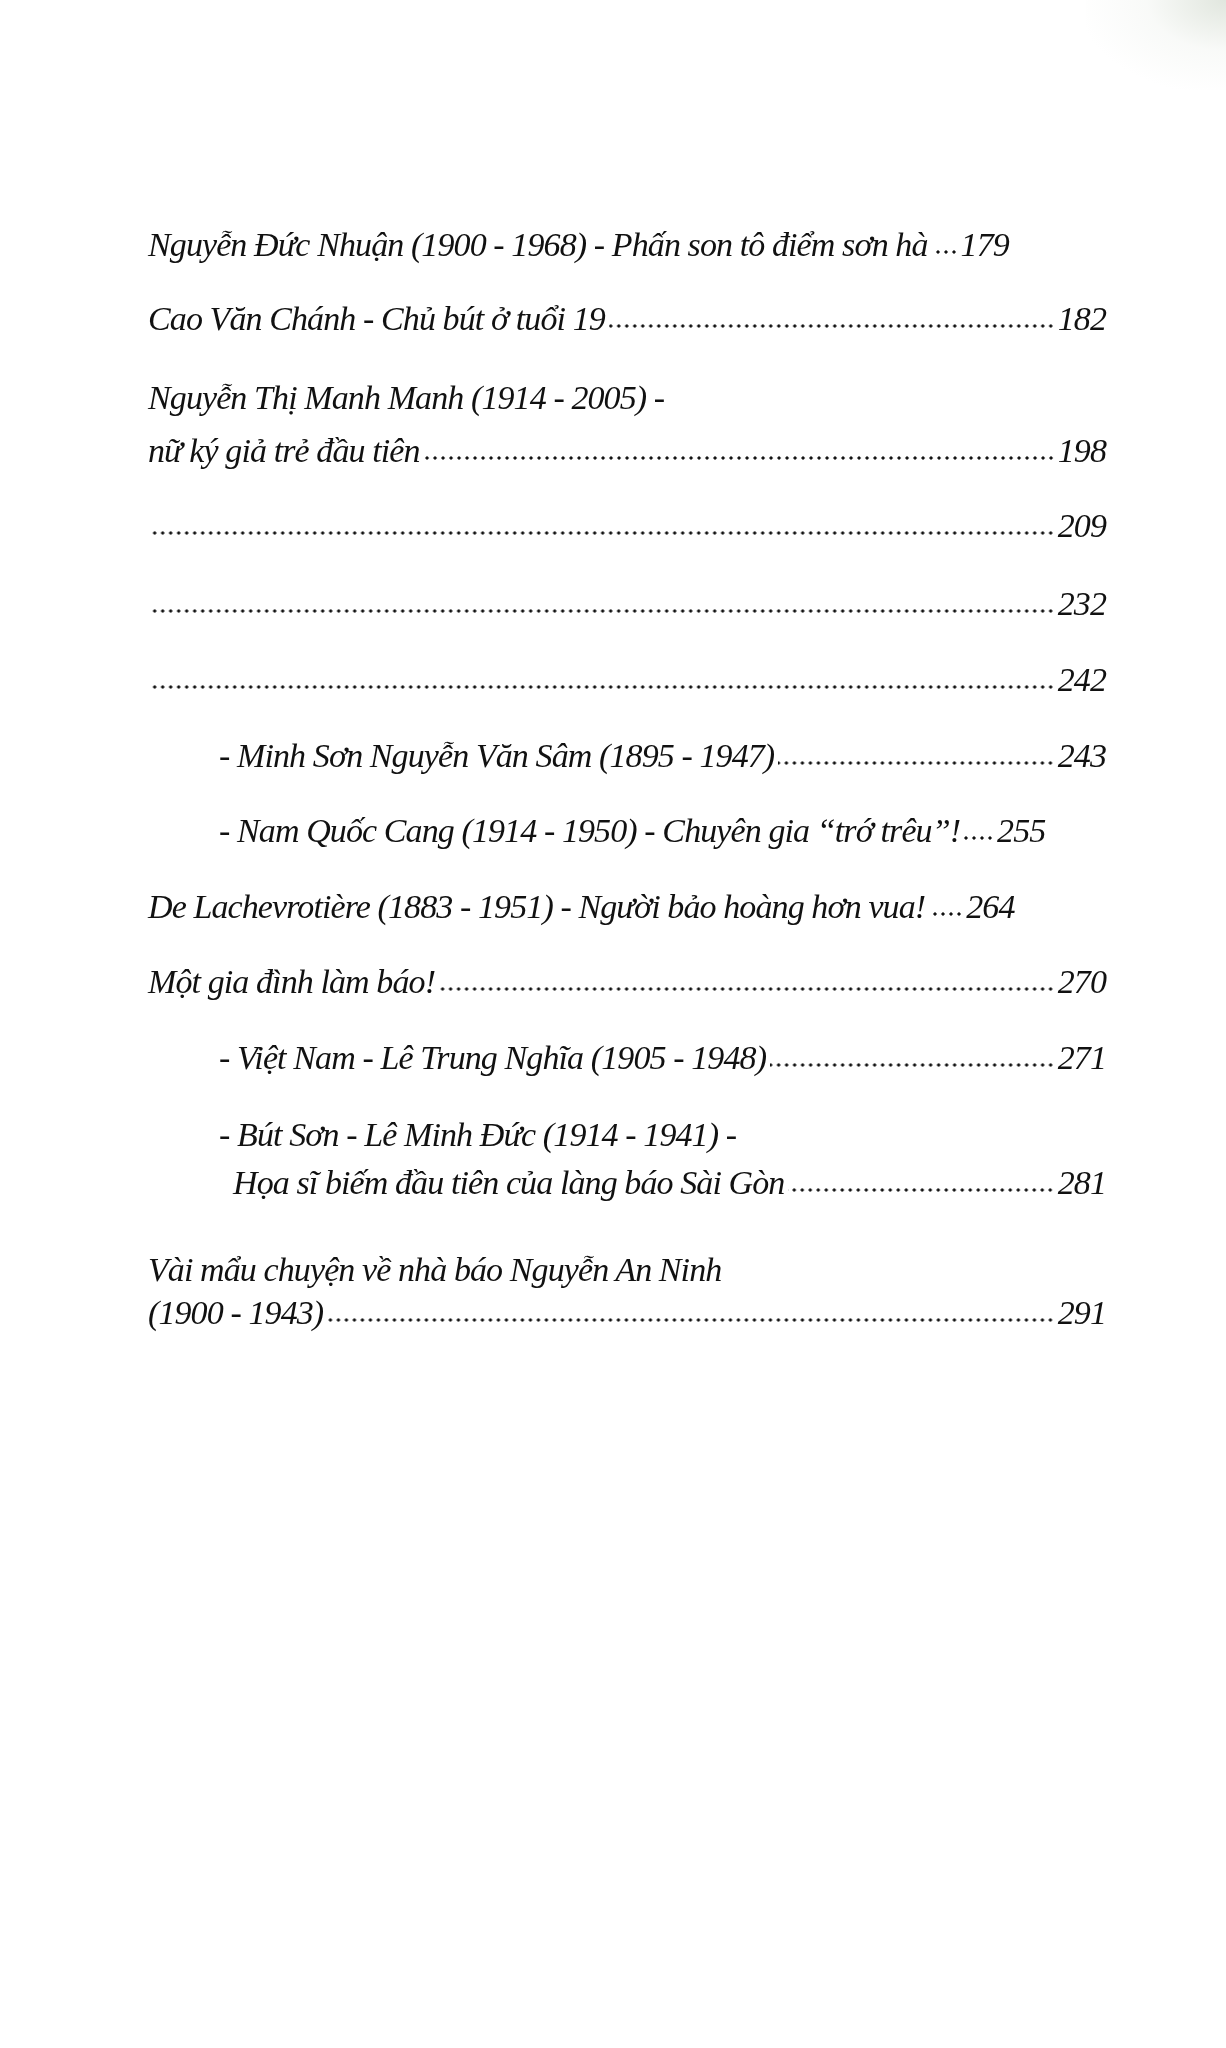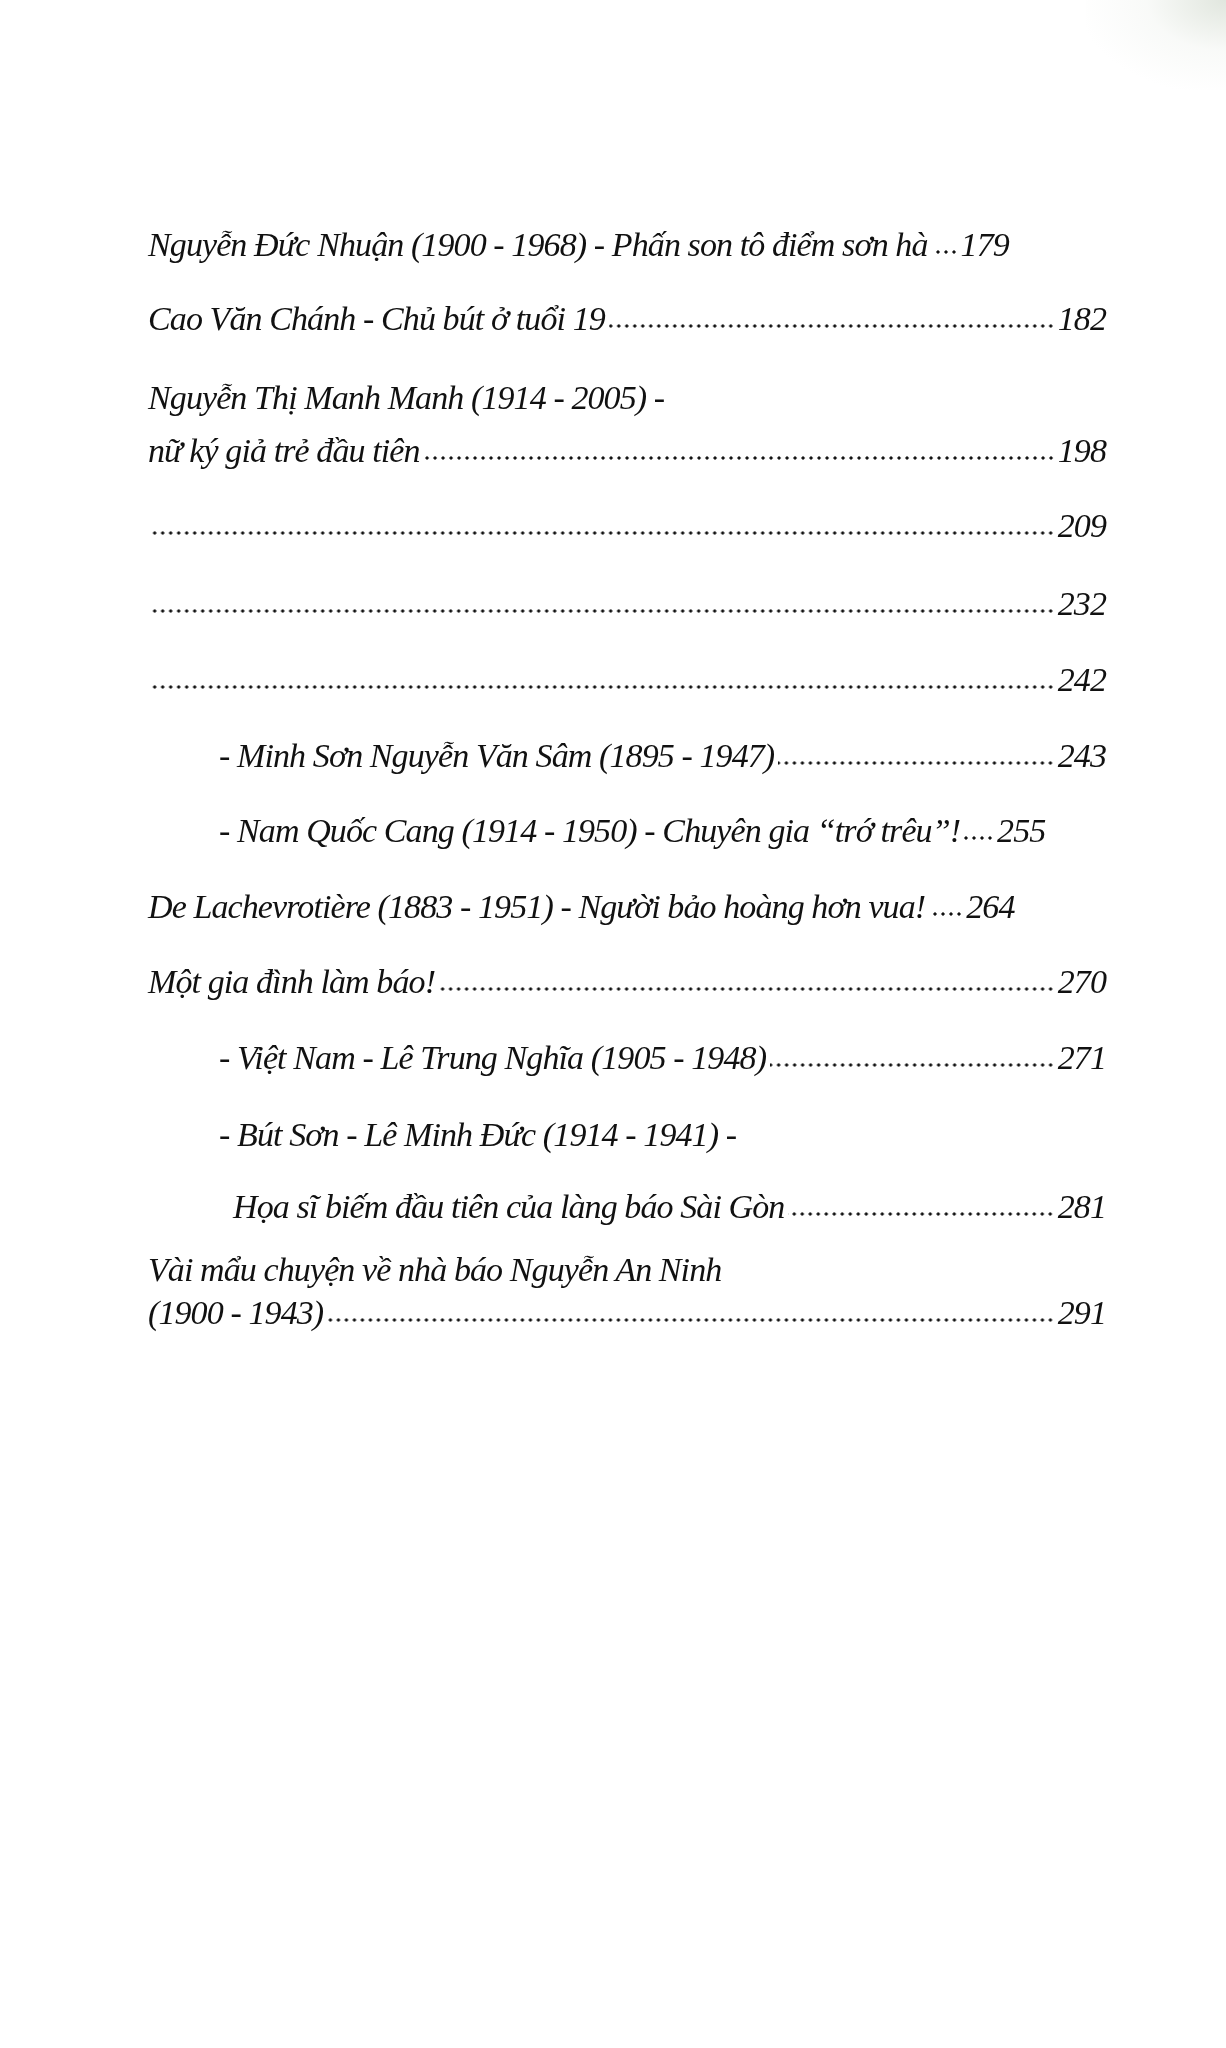--- a/index.html
+++ b/index.html
@@ -134,21 +134,21 @@
   <div class="row indent-1" style="top:1031px">
     <span class="title">- Việt Nam - Lê Trung Nghĩa (1905 - 1948)</span>
     <span class="leader"></span>
     <span class="page">271</span>
   </div>
 
   <div class="row indent-1 no-page" style="top:1108px">
     <span class="title">- Bút Sơn - Lê Minh Đức (1914 - 1941) -</span>
 
   </div>
-  <div class="row indent-2" style="top:1180px">
+  <div class="row indent-2" style="top:1156px">
     <span class="title">Họa sĩ biếm đầu tiên của làng báo Sài Gòn</span>
     <span class="leader"></span>
     <span class="page">281</span>
   </div>
 
   <div class="row no-page" style="top:1243px">
     <span class="title">Vài mẩu chuyện về nhà báo Nguyễn An Ninh</span>
 
   </div>
   <div class="row" style="top:1286px">

